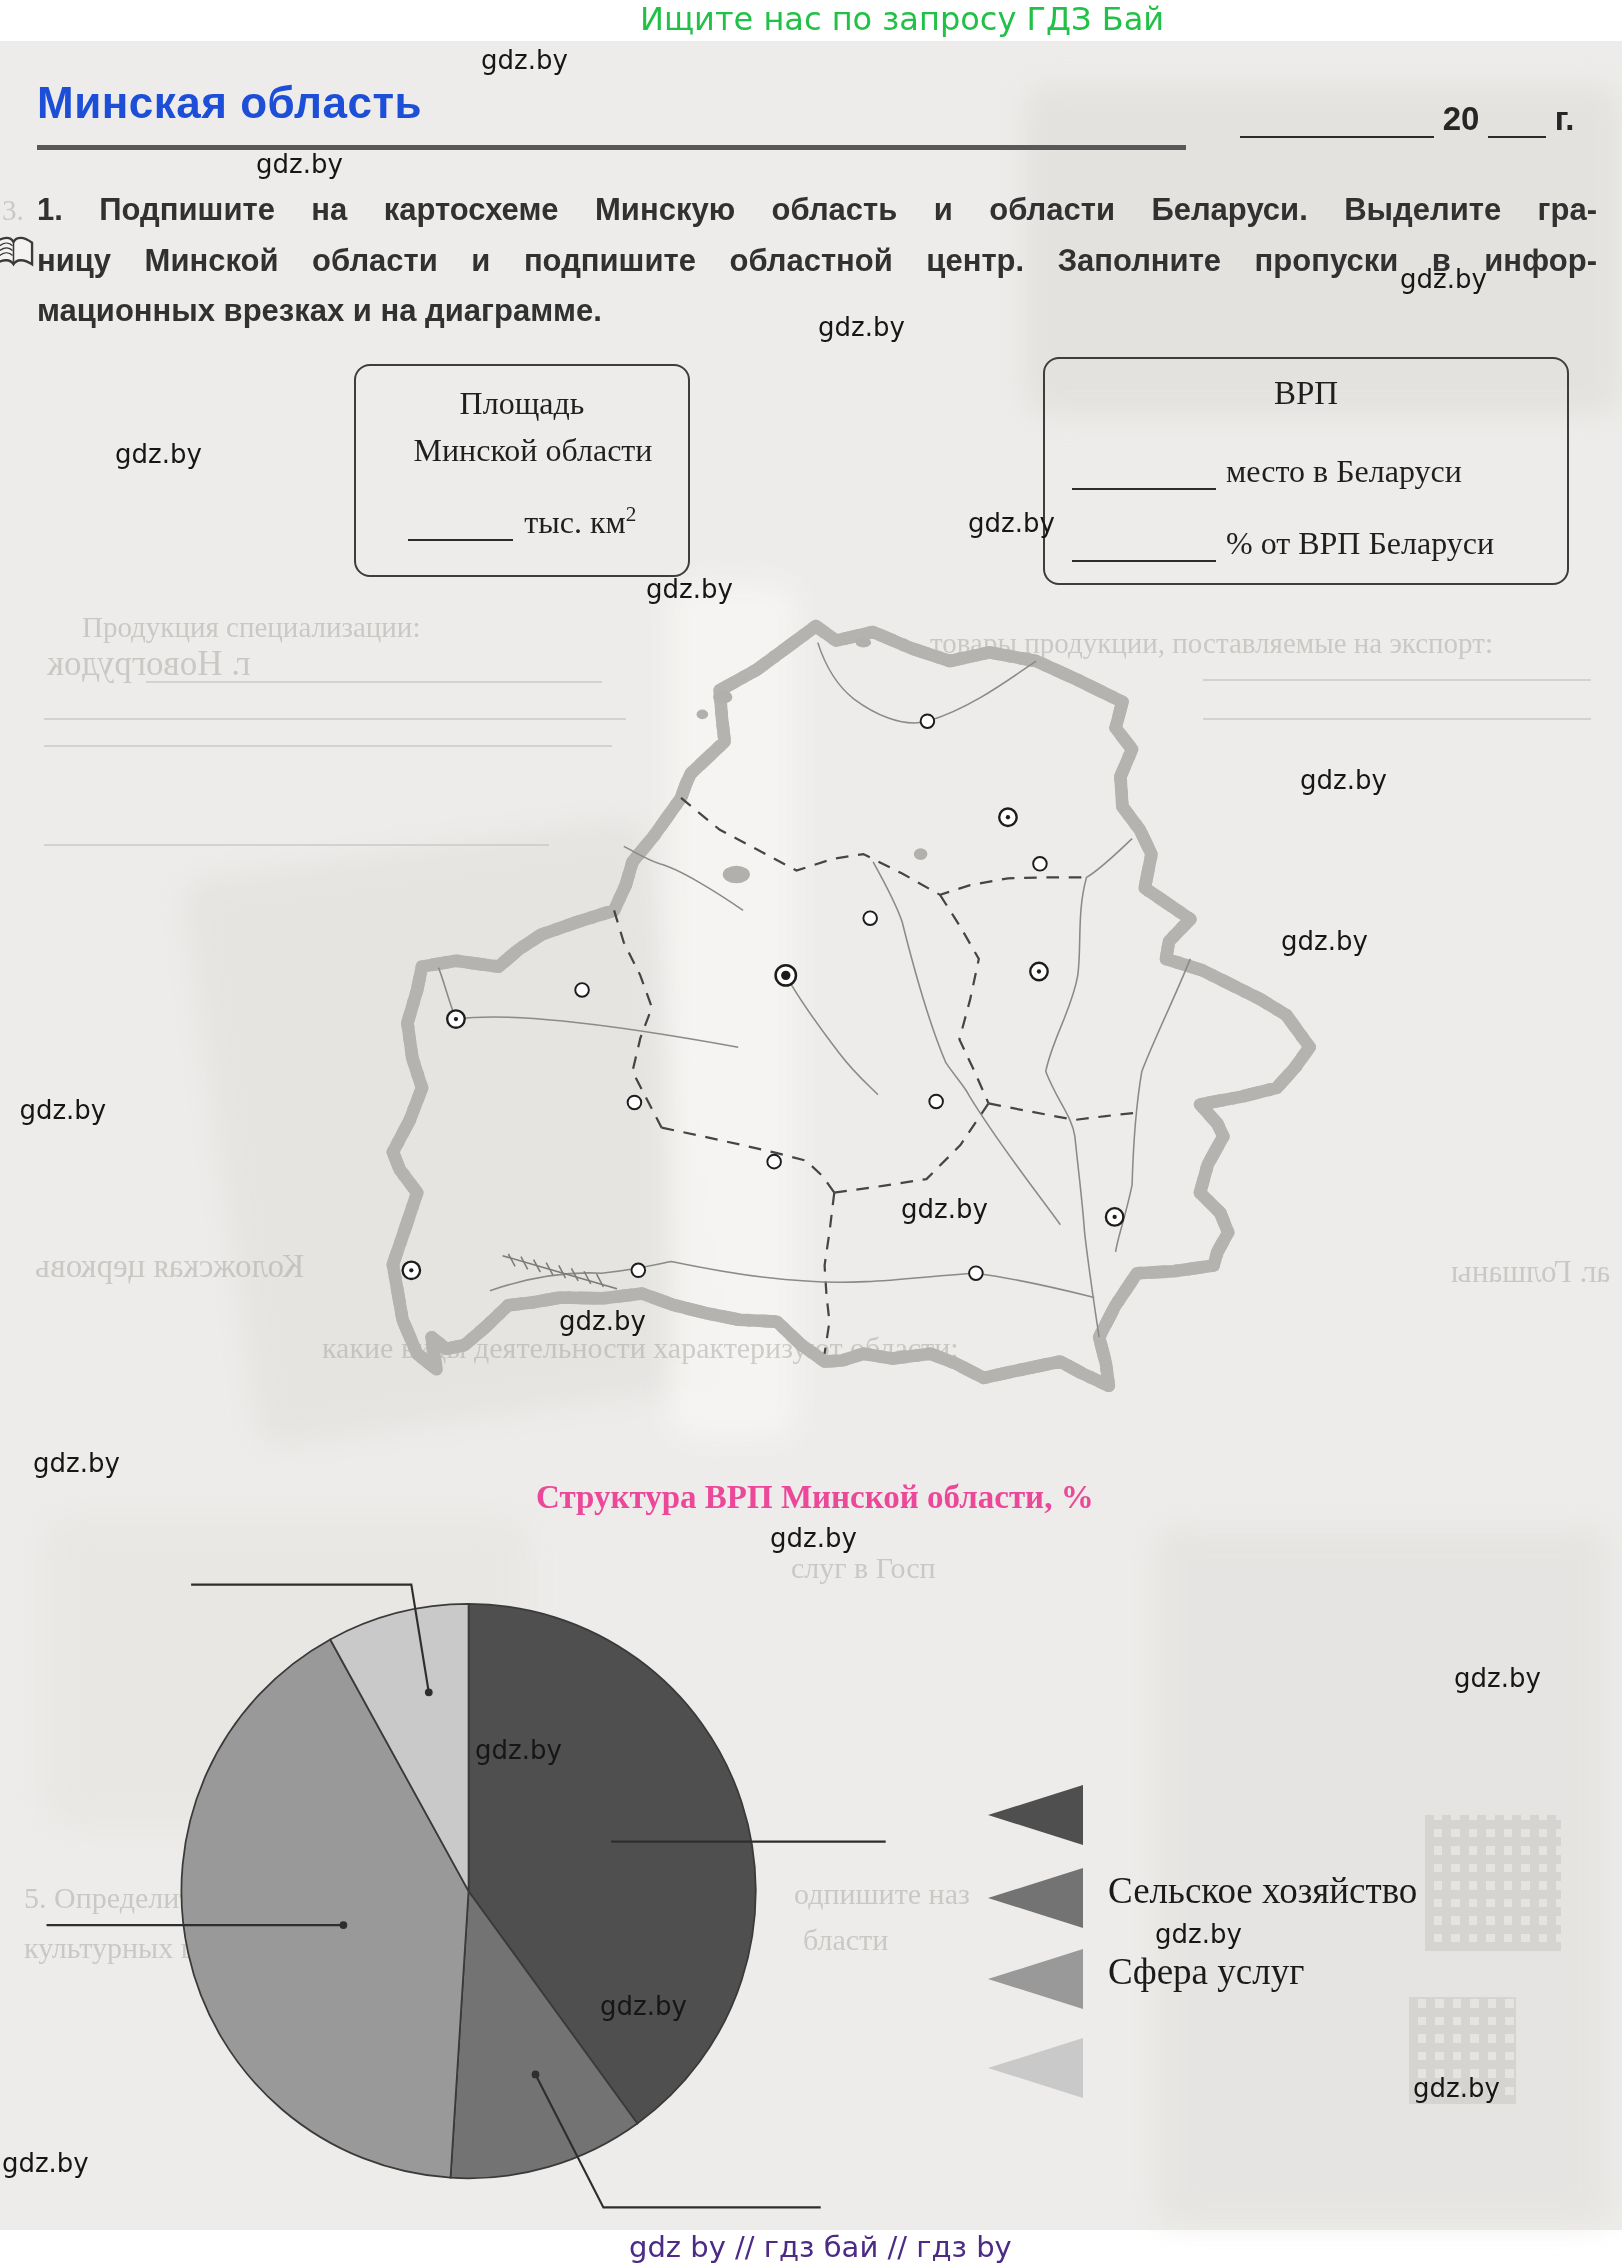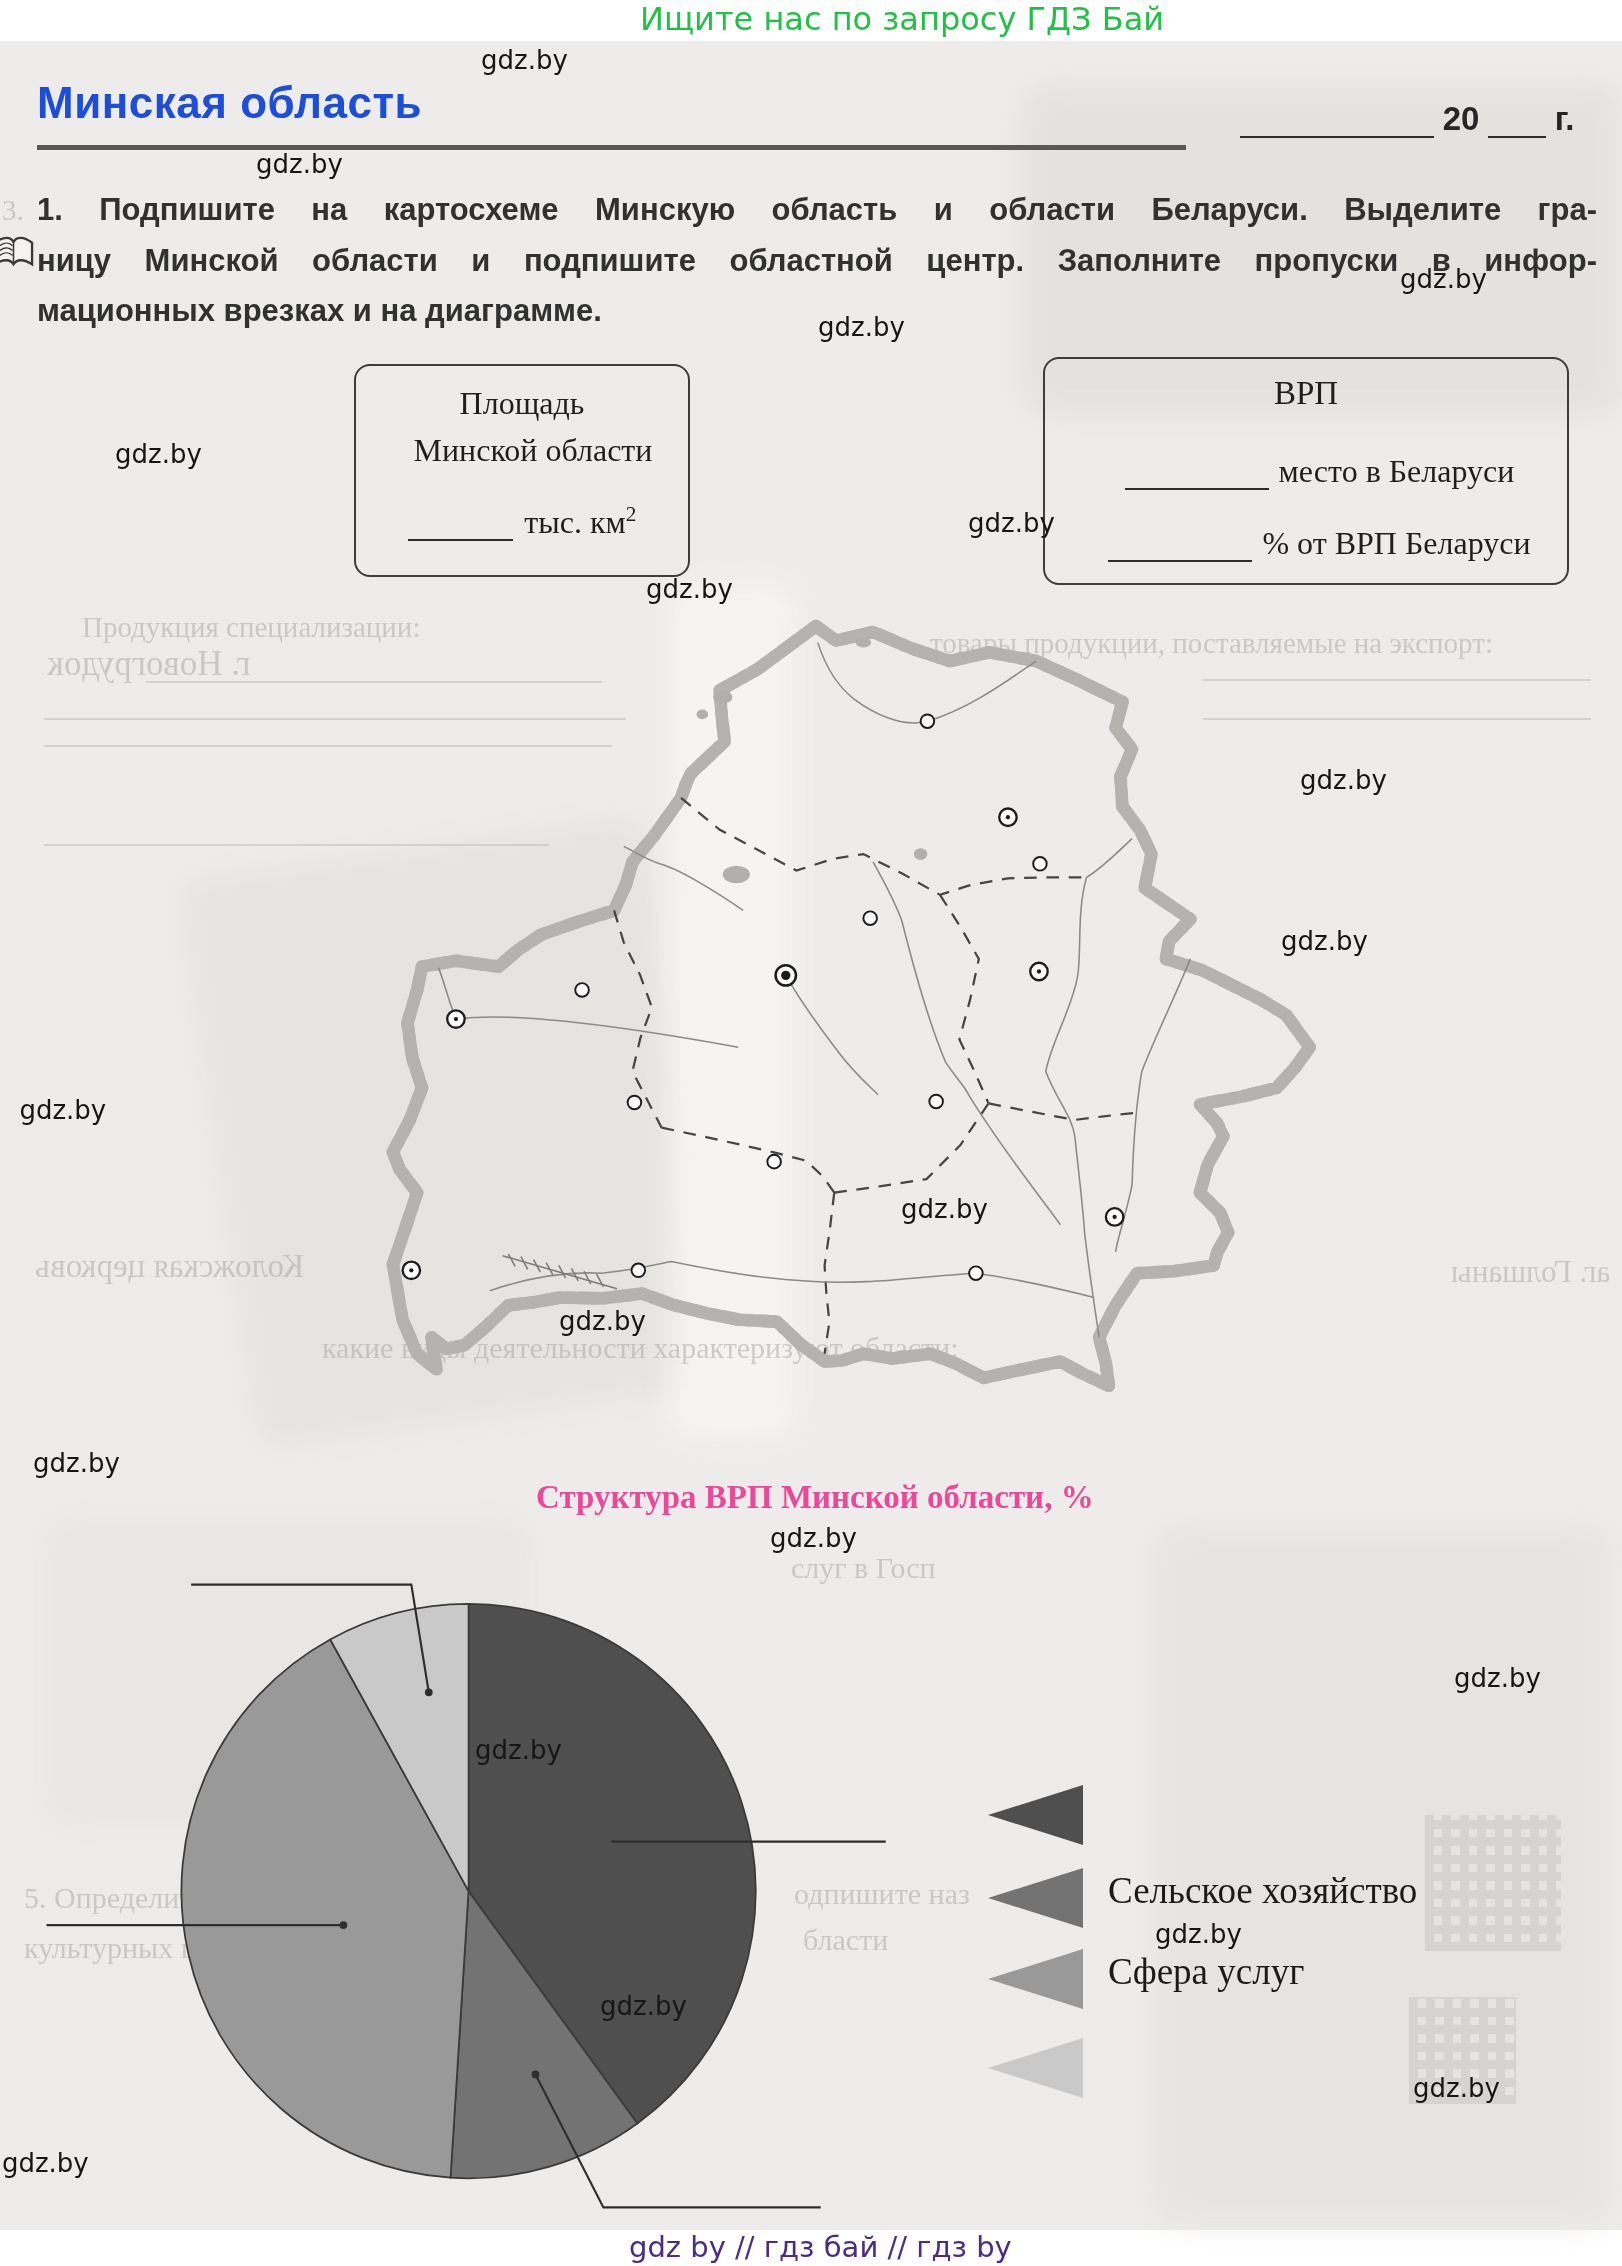--- a/index.html
+++ b/index.html
@@ -31,21 +31,21 @@
   
   .info-box{position:absolute;border:2.9px solid #3d3d3d;border-radius:16px;
             font-family:"Liberation Serif",serif;color:#1f1f1f;box-sizing:border-box;}
   .area-box{left:354px;top:364px;width:336px;height:213px;text-align:center;}
   .area-box .t1{margin-top:19.4px;font-size:32px;}
   .area-box .t2{margin-top:9.7px;font-size:32px;padding-left:22px;}
   .area-box .row{margin-top:33px;font-size:32px;display:flex;justify-content:center;align-items:flex-end;gap:11.6px;}
   .area-box .blank{height:29px;}
   .grp-box{left:1043px;top:357px;width:526px;height:228px;}
   .grp-box .t1{margin-top:15.5px;text-align:center;font-size:33px;}
-  .grp-box .row{margin-left:27px;font-size:32px;display:flex;align-items:flex-end;gap:10px;justify-content:center;}
+  .grp-box .row{margin-left:27px;font-size:32px;display:flex;align-items:flex-end;gap:10px;}
   .grp-box .r1{margin-top:41px;}
   .grp-box .r2{margin-top:35px;}
   .grp-box .blank{height:29px;}
   sup{font-size:21.3px;}
   
   .pie-title{position:absolute;left:536px;top:1479px;font:700 33px "Liberation Serif",serif;color:#ec4899;}
   .legend-item{position:absolute;display:flex;align-items:flex-start;}
   .legend-swatch{width:95px;height:60px;flex:0 0 95px;
                  clip-path:polygon(100% 0%,0% 50%,100% 100%);}
   .legend-label{margin-left:25px;font:400 37px "Liberation Serif",serif;color:#1b1b1b;

